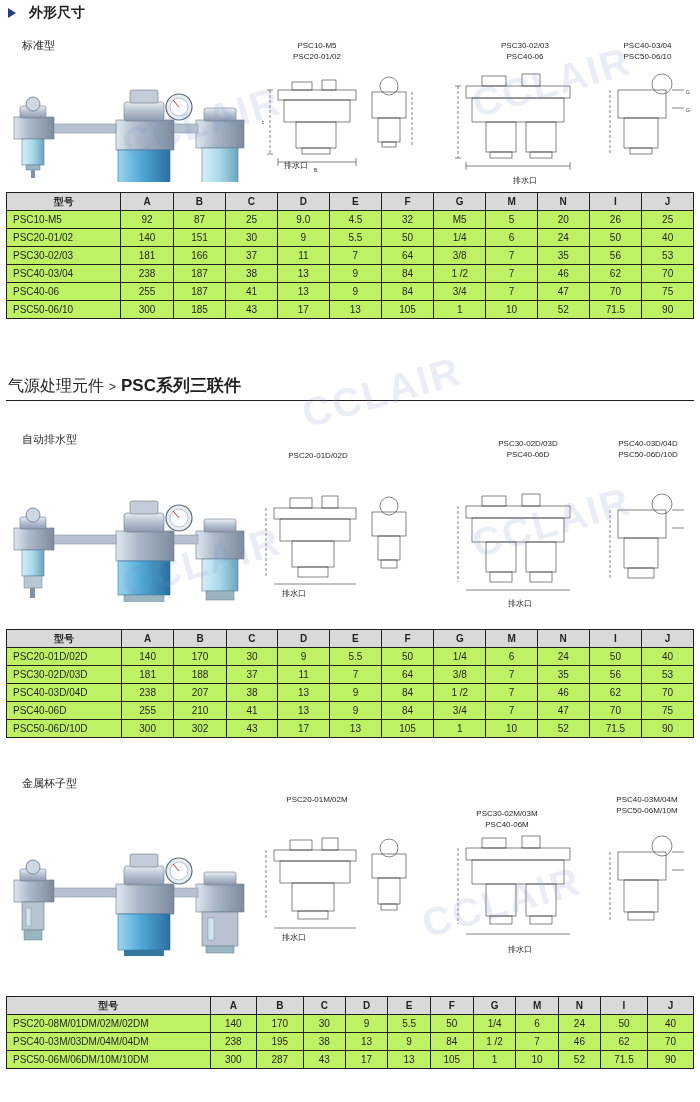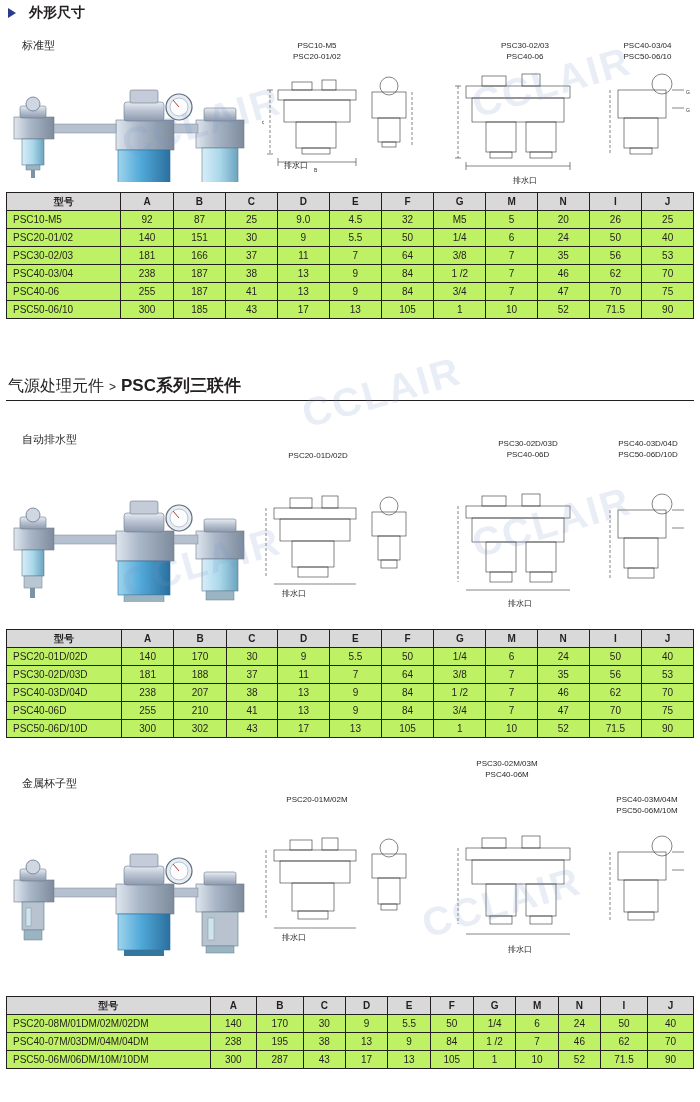--- a/index.html
+++ b/index.html
@@ -546,21 +546,21 @@
         <td>52</td>
         <td>71.5</td>
         <td>90</td>
       </tr>
     </tbody>
   </table>
 
   <div class="subtitle" style="left:22px; top:776px;">金属杯子型</div>
 
   <div class="dwg-label" style="left:262px; top:794px; width:110px;">PSC20-01M/02M</div>
-  <div class="dwg-label" style="left:452px; top:758px; width:110px;">PSC30-02M/03M
+  <div class="dwg-label" style="left:452px; top:808px; width:110px;">PSC30-02M/03M
 PSC40-06M</div>
   <div class="dwg-label" style="left:598px; top:794px; width:98px;">PSC40-03M/04M
 PSC50-06M/10M</div>
 
   <div class="art" style="left:6px; top:830px;">
     <svg width="250" height="126" viewBox="0 0 250 126">
       <rect x="8" y="50" width="40" height="22" fill="url(#g2)" stroke="#6b7889" stroke-width="0.6"></rect>
       <rect x="14" y="39" width="26" height="12" rx="2" fill="url(#g1)" stroke="#6b7889" stroke-width="0.6"></rect>
       <circle cx="27" cy="37" r="7" fill="#cfd8e2" stroke="#68758a" stroke-width="0.8"></circle>
       <rect x="16" y="72" width="22" height="28" fill="#b8c3cf" stroke="#5f7d8d" stroke-width="0.6"></rect>
@@ -662,21 +662,21 @@
         <td>9</td>
         <td>5.5</td>
         <td>50</td>
         <td>1/4</td>
         <td>6</td>
         <td>24</td>
         <td>50</td>
         <td>40</td>
       </tr>
       <tr>
-        <td class="model">PSC40-07M/03DM/04M/04DM</td>
+        <td class="model">PSC40-03M/03DM/04M/04DM</td>
         <td>238</td>
         <td>195</td>
         <td>38</td>
         <td>13</td>
         <td>9</td>
         <td>84</td>
         <td>1 /2</td>
         <td>7</td>
         <td>46</td>
         <td>62</td>

